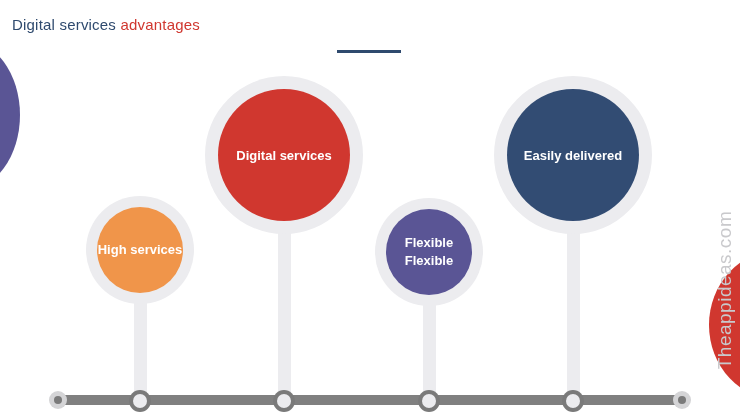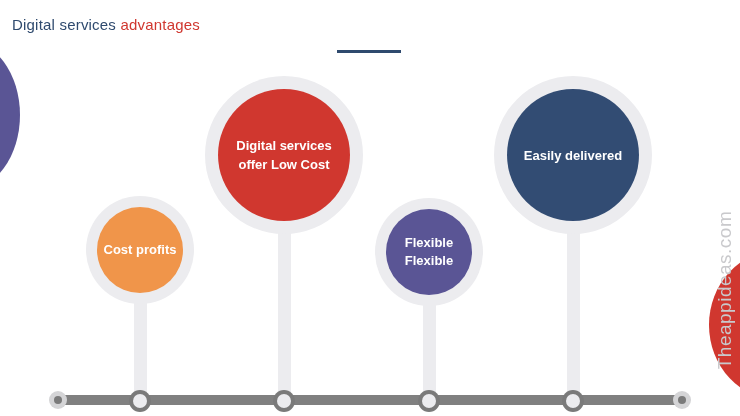--- a/index.html
+++ b/index.html
@@ -58,30 +58,29 @@
 <div class="node" style="left:418px; top:390px;">
     <div class="in"></div>
   </div>
 <div class="node" style="left:562px; top:390px;">
     <div class="in"></div>
   </div>
 
 <div class="ring" style="left:86px; top:196px; width:108px; height:108px;">
   <div class="disc" style="left:11px; top:11px; width:86px; height:86px; background:#f0954a; font-size:13px; line-height:18px;">
     <div>
-      <div>Cost profits</div>
+      <div>High services</div>
     </div>
   </div>
 </div>
 
 <div class="ring" style="left:205px; top:76px; width:158px; height:158px;">
   <div class="disc" style="left:13px; top:13px; width:132px; height:132px; background:#d0372f; font-size:13px; line-height:19px;">
     <div>
       <div>Digital services</div>
-      <div>offer Low Cost</div>
     </div>
   </div>
 </div>
 
 <div class="ring" style="left:375px; top:198px; width:108px; height:108px;">
   <div class="disc" style="left:11px; top:11px; width:86px; height:86px; background:#5a5595; font-size:13px; line-height:18px;align-items:center;">
     <div>
       <div>Flexible</div>
       <div>Flexible</div>
     </div>

